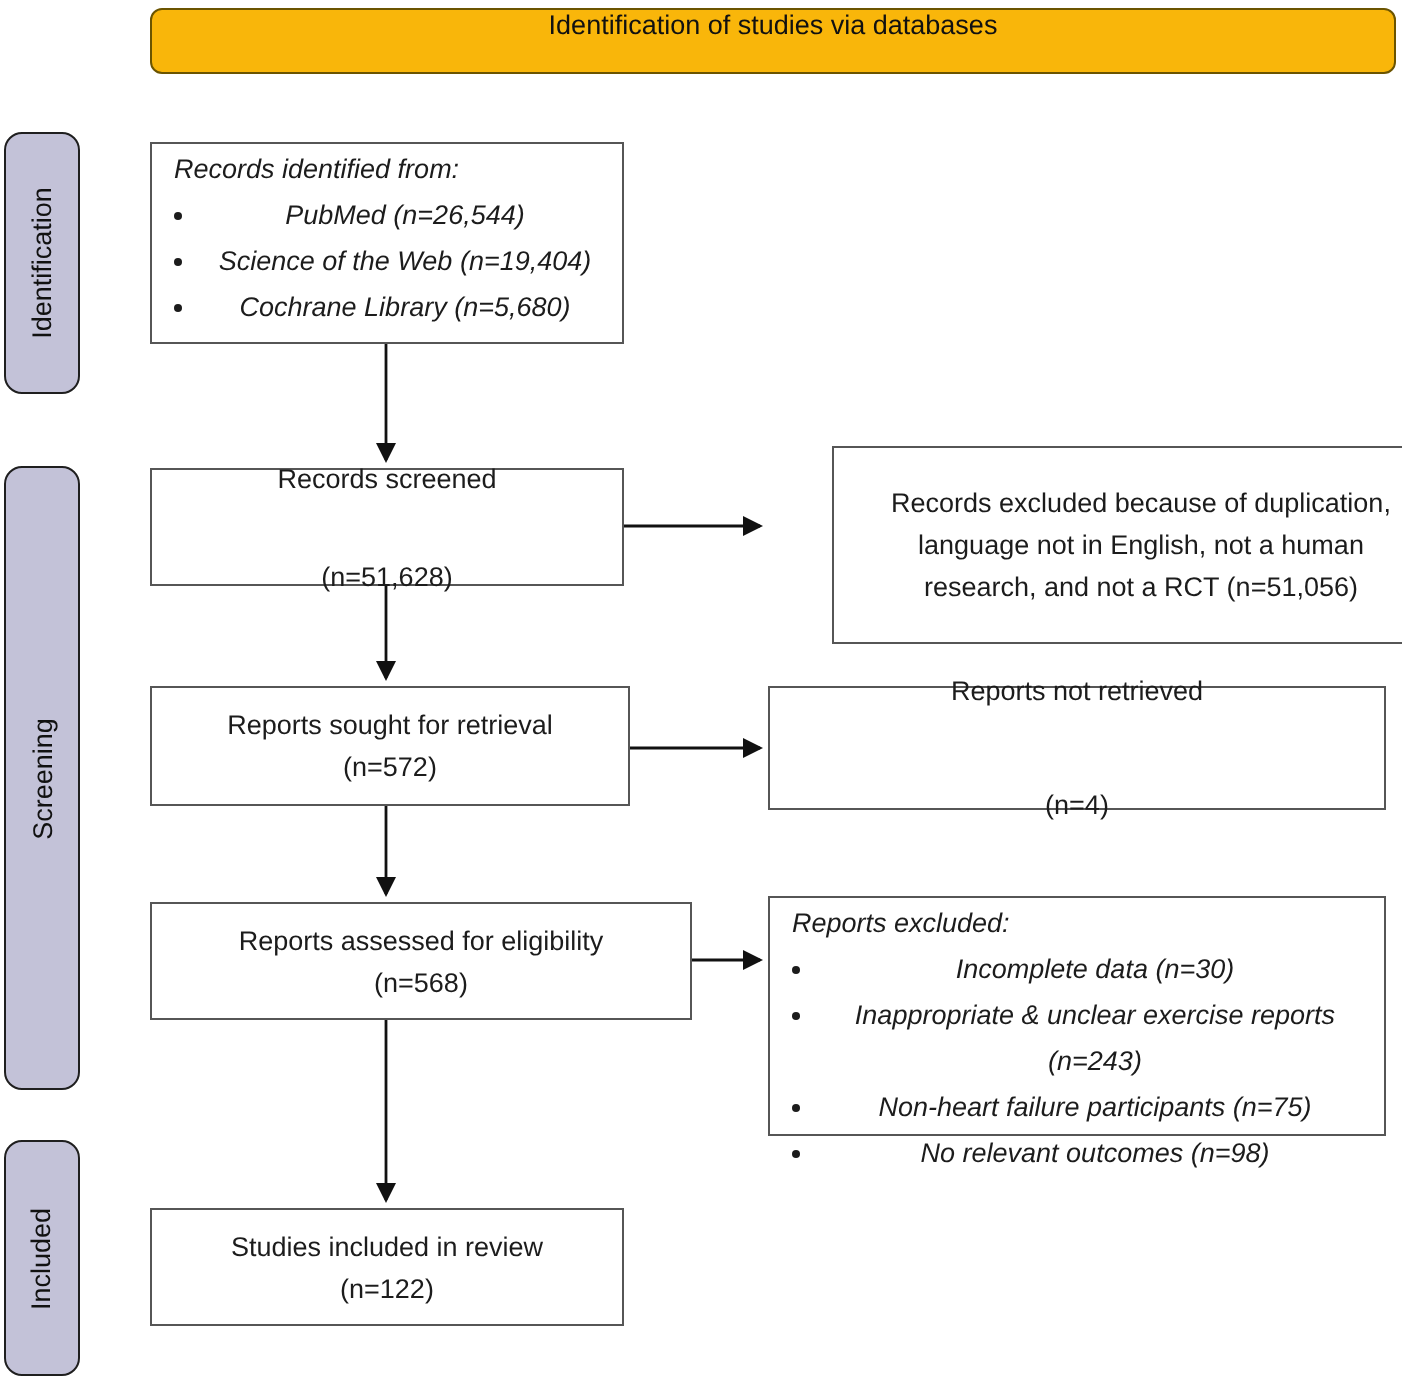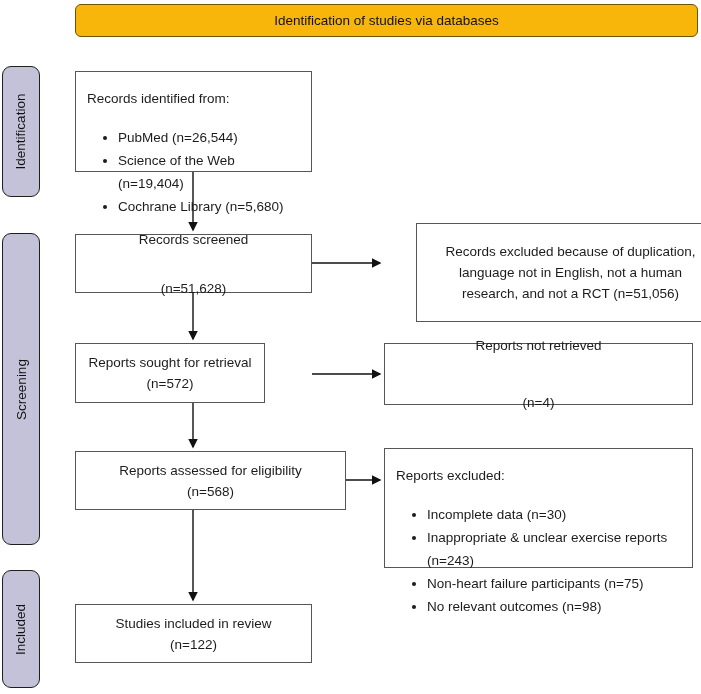--- a/index.html
+++ b/index.html
@@ -13,21 +13,21 @@
     overflow: hidden;
   }
   
   .banner {
     position: absolute;
     left: 75px; top: 4px;
     width: 623px; height: 33px;
     background: #F9B60A;
     border: 1px solid #6b5400;
     border-radius: 6px;
-    display: flex; align-items: center; justify-content: center;
+    display: flex; align-items: flex-start; justify-content: center;
     font-size: 13.5px;
     color: #111;
     box-sizing: border-box;
   }
   
   .stage {
     position: absolute;
     left: 2px; width: 38px;
     background: #C3C2D8;
     border: 1px solid #1f1f1f;
@@ -52,27 +52,27 @@
     font-size: 13.5px;
     box-sizing: border-box;
     z-index: 2;
   }
   .box.center {
     display: flex; flex-direction: column;
     align-items: center; justify-content: center;
     text-align: center;
     line-height: 21px;
   }
-  .box.list { padding: 15px 8px 0 11px; line-height: 23px; }
+  .box.list { padding: 1px 8px 0 11px; line-height: 23px; font-style: italic; }
   .box.list .box-title { margin: 0; }
-  .box.list ul { margin: 16px; padding-left: 15px; }
+  .box.list ul { margin: 0; padding-left: 15px; text-align: center; }
   .box.list li { margin: 0; }
   .b1 { left: 75px;  top: 71px;  width: 237px; height: 101px; }
   .b2 { left: 75px;  top: 234px; width: 237px; height: 59px; gap: 28px;  }
-  .b3 { left: 75px;  top: 343px; width: 190px; height: 60px;  }
+  .b3 { left: 75px;  top: 343px; width: 240px; height: 60px;  }
   .b4 { left: 75px;  top: 451px; width: 271px; height: 59px;  }
   .b5 { left: 75px;  top: 604px; width: 237px; height: 59px;  }
   .r1 { left: 384px; top: 223px; width: 309px; height: 99px; padding: 0 13px; margin-left: 32px; }
   .r2 { left: 384px; top: 343px; width: 309px; height: 62px; gap: 36px;  }
   .r3 { left: 384px; top: 448px; width: 309px; height: 120px; line-height: 22.5px; }
   
   .arrows {
     position: absolute;
     left: 0; top: 0;
     width: 701px; height: 694px;

